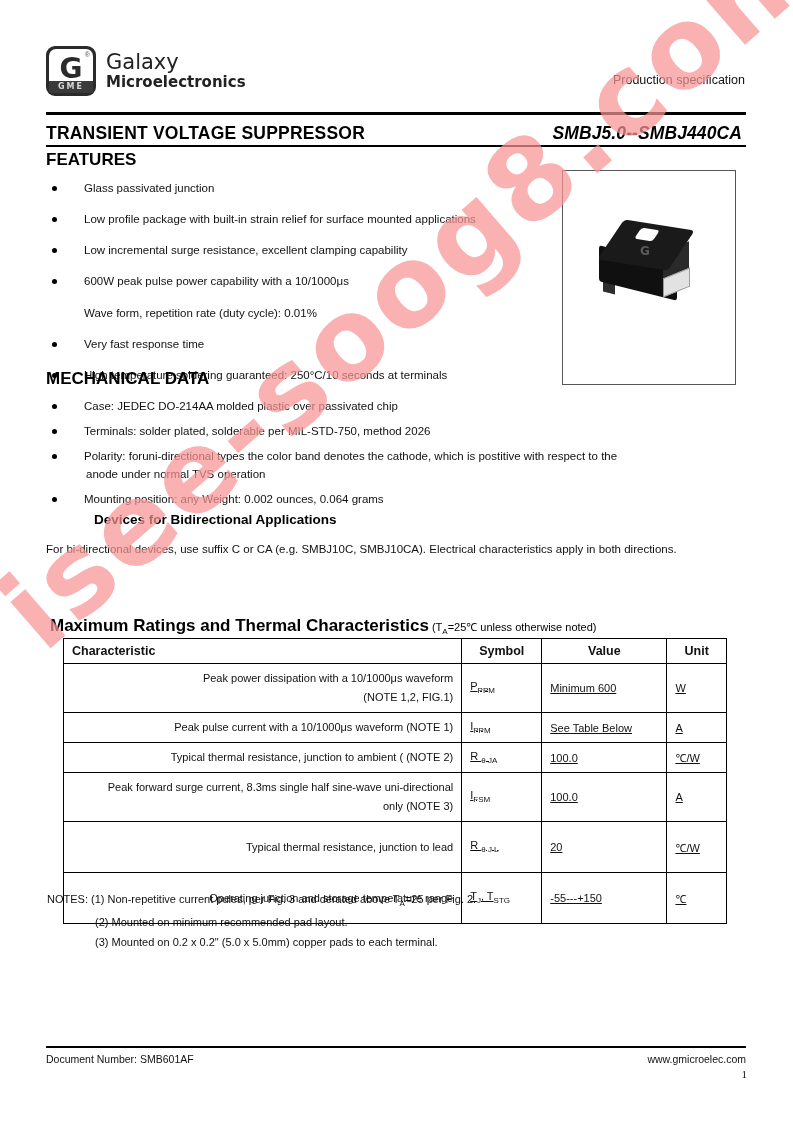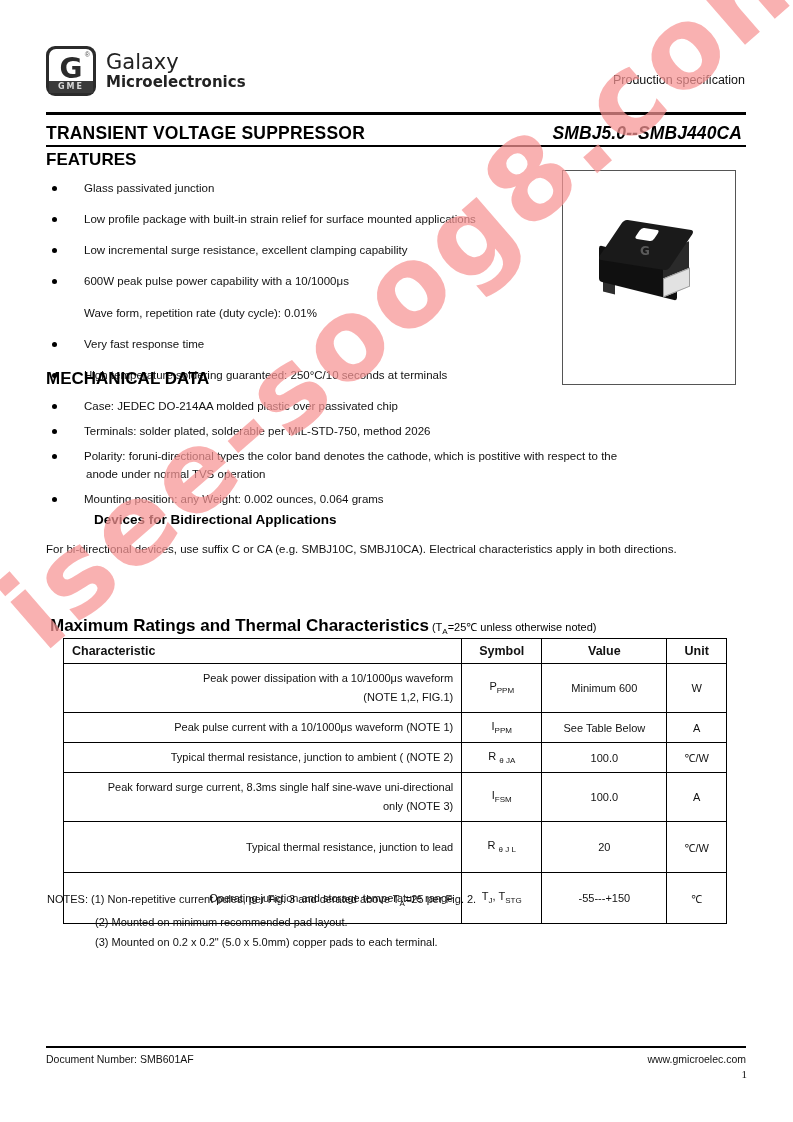--- a/index.html
+++ b/index.html
@@ -348,21 +348,21 @@
   }
   table.rt th.c-char { text-align: left; }
   table.rt td.c-char {
     text-align: right;
     line-height: 19px;
     padding-top: 5px;
     padding-bottom: 5px;
   }
   table.rt td.c-sym,
   table.rt td.c-val,
-  table.rt td.c-unit { text-align: center; }
+  table.rt td.c-unit { text-align: left; text-decoration: underline; }
   table.rt td.c-char .l2 { display: block; padding-left: 4px; }
   table.rt sub { font-size: 8px; }
   .col-char { width: 388px; }
   .col-sym  { width: 78px; }
   .col-val  { width: 122px; }
   .col-unit { width: 58px; }
 
   
   #notes {
     position: absolute;

